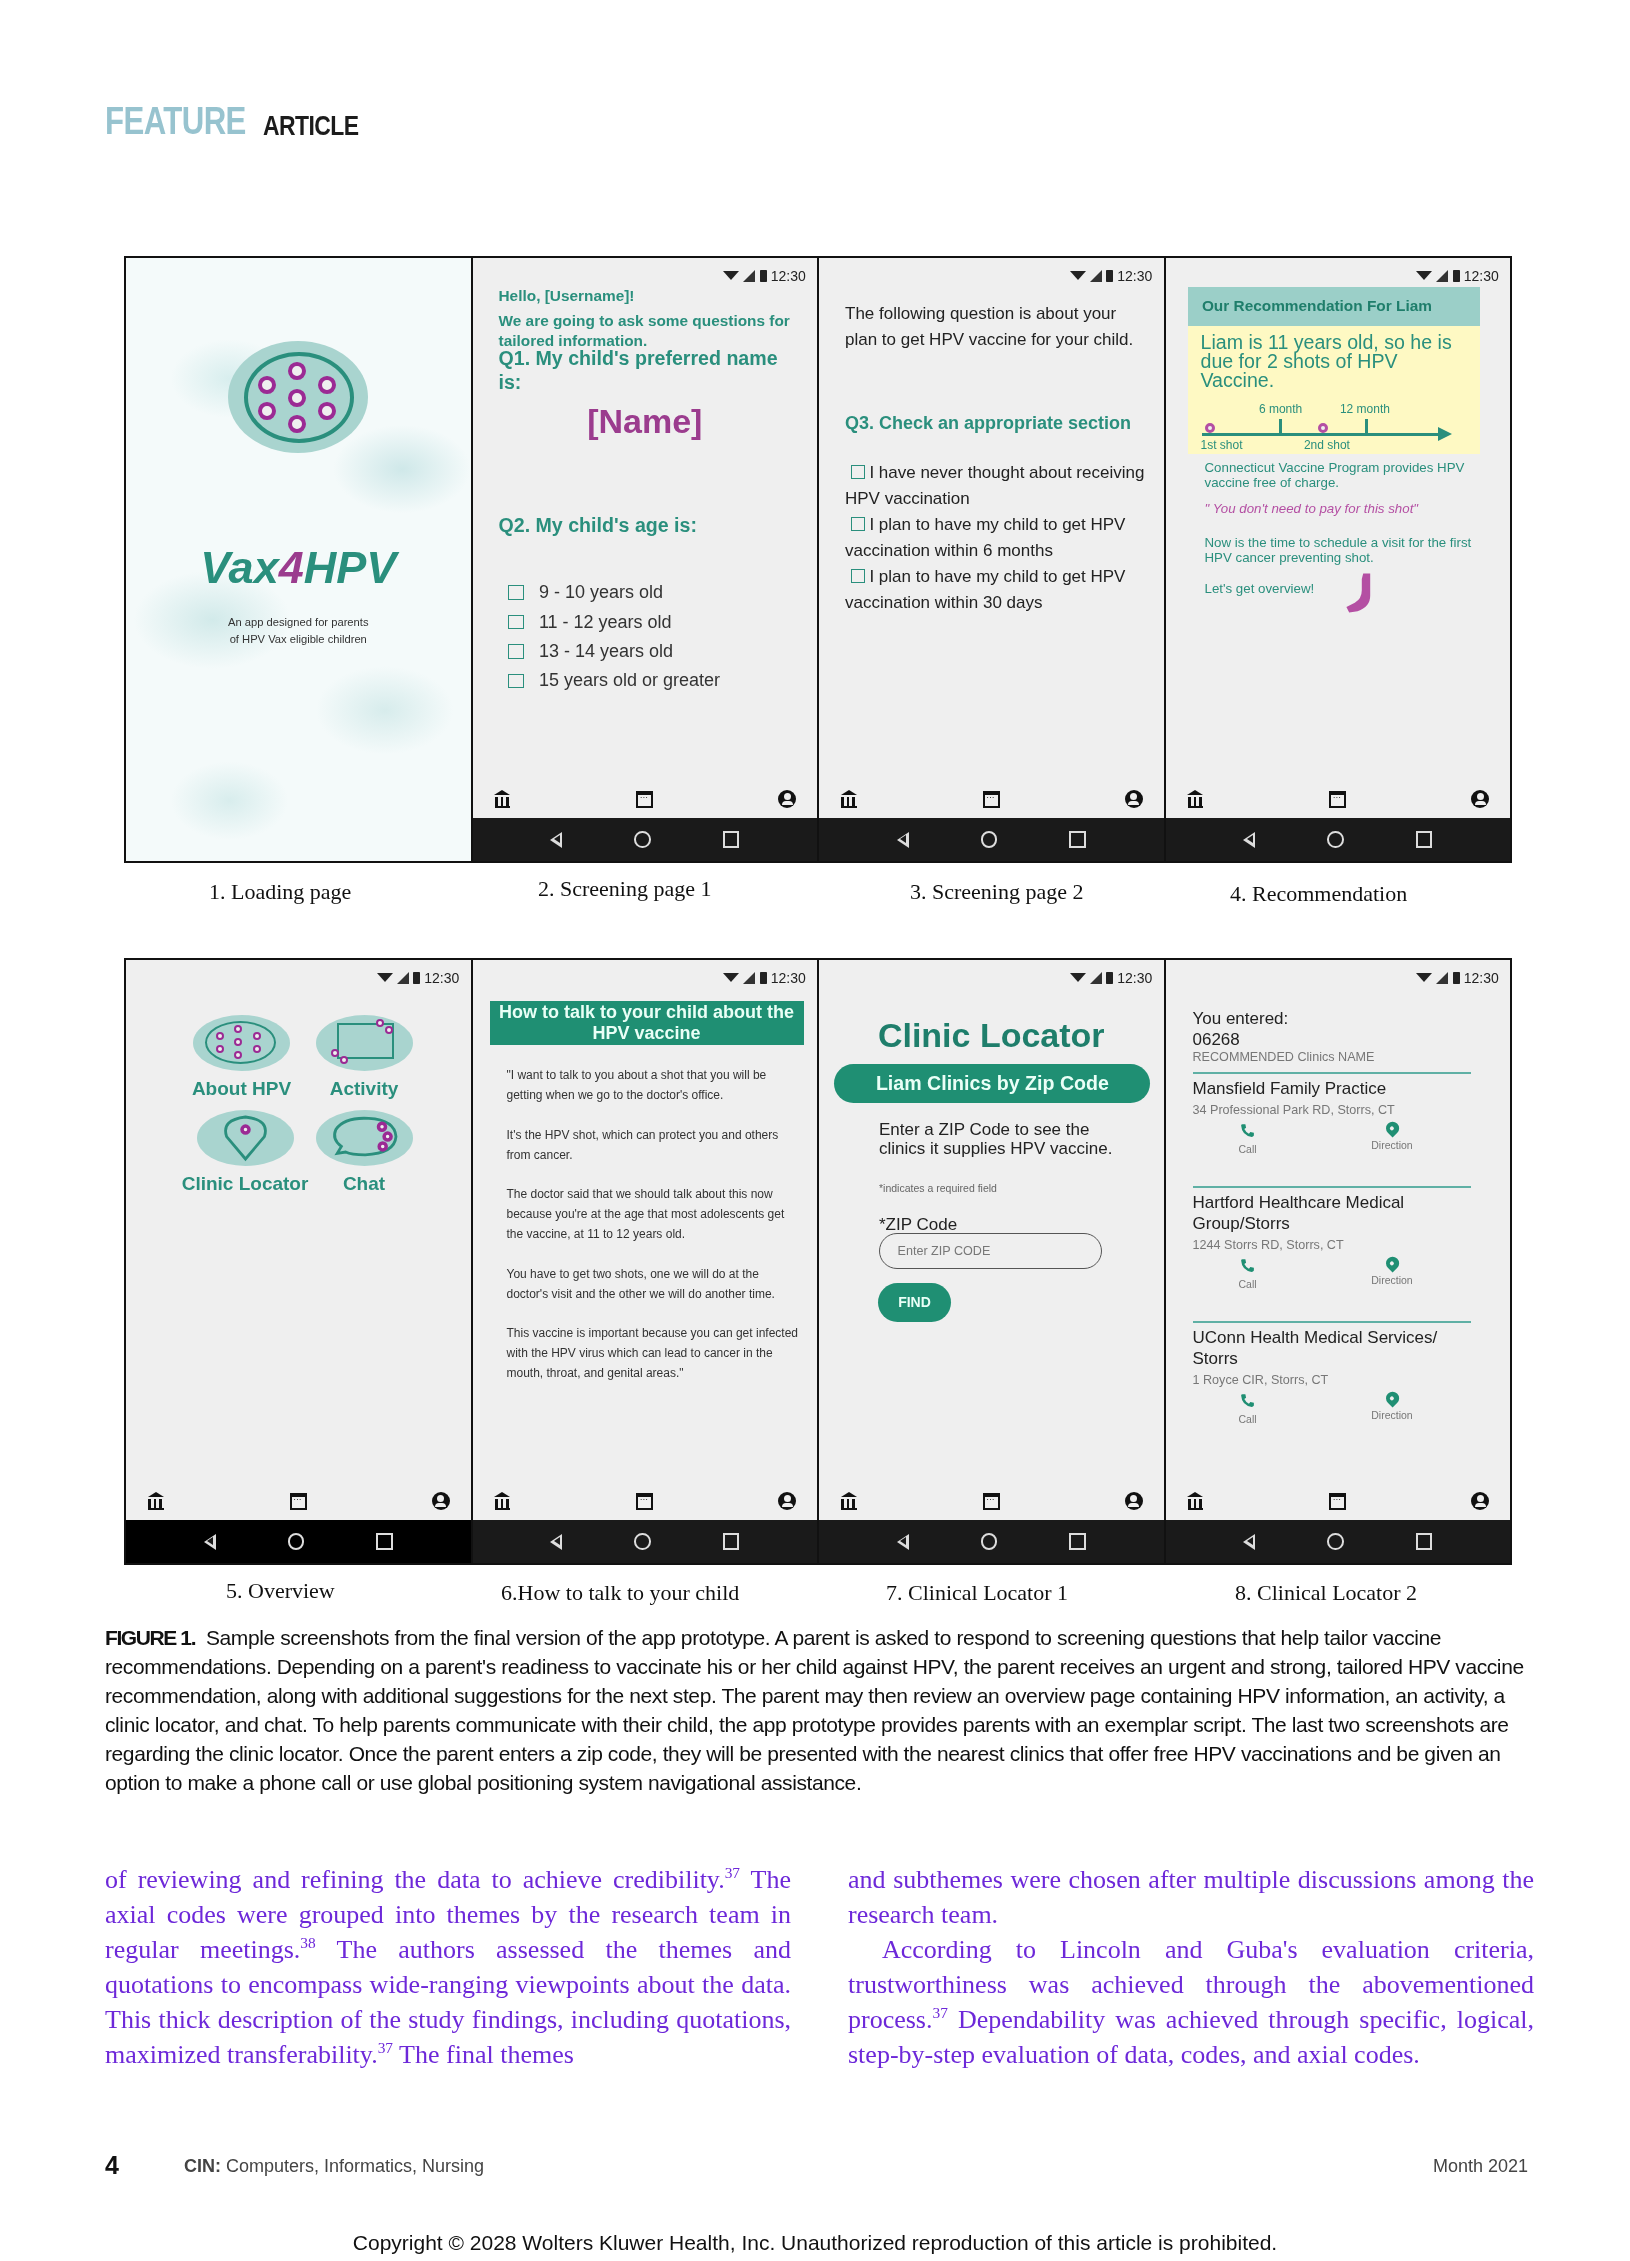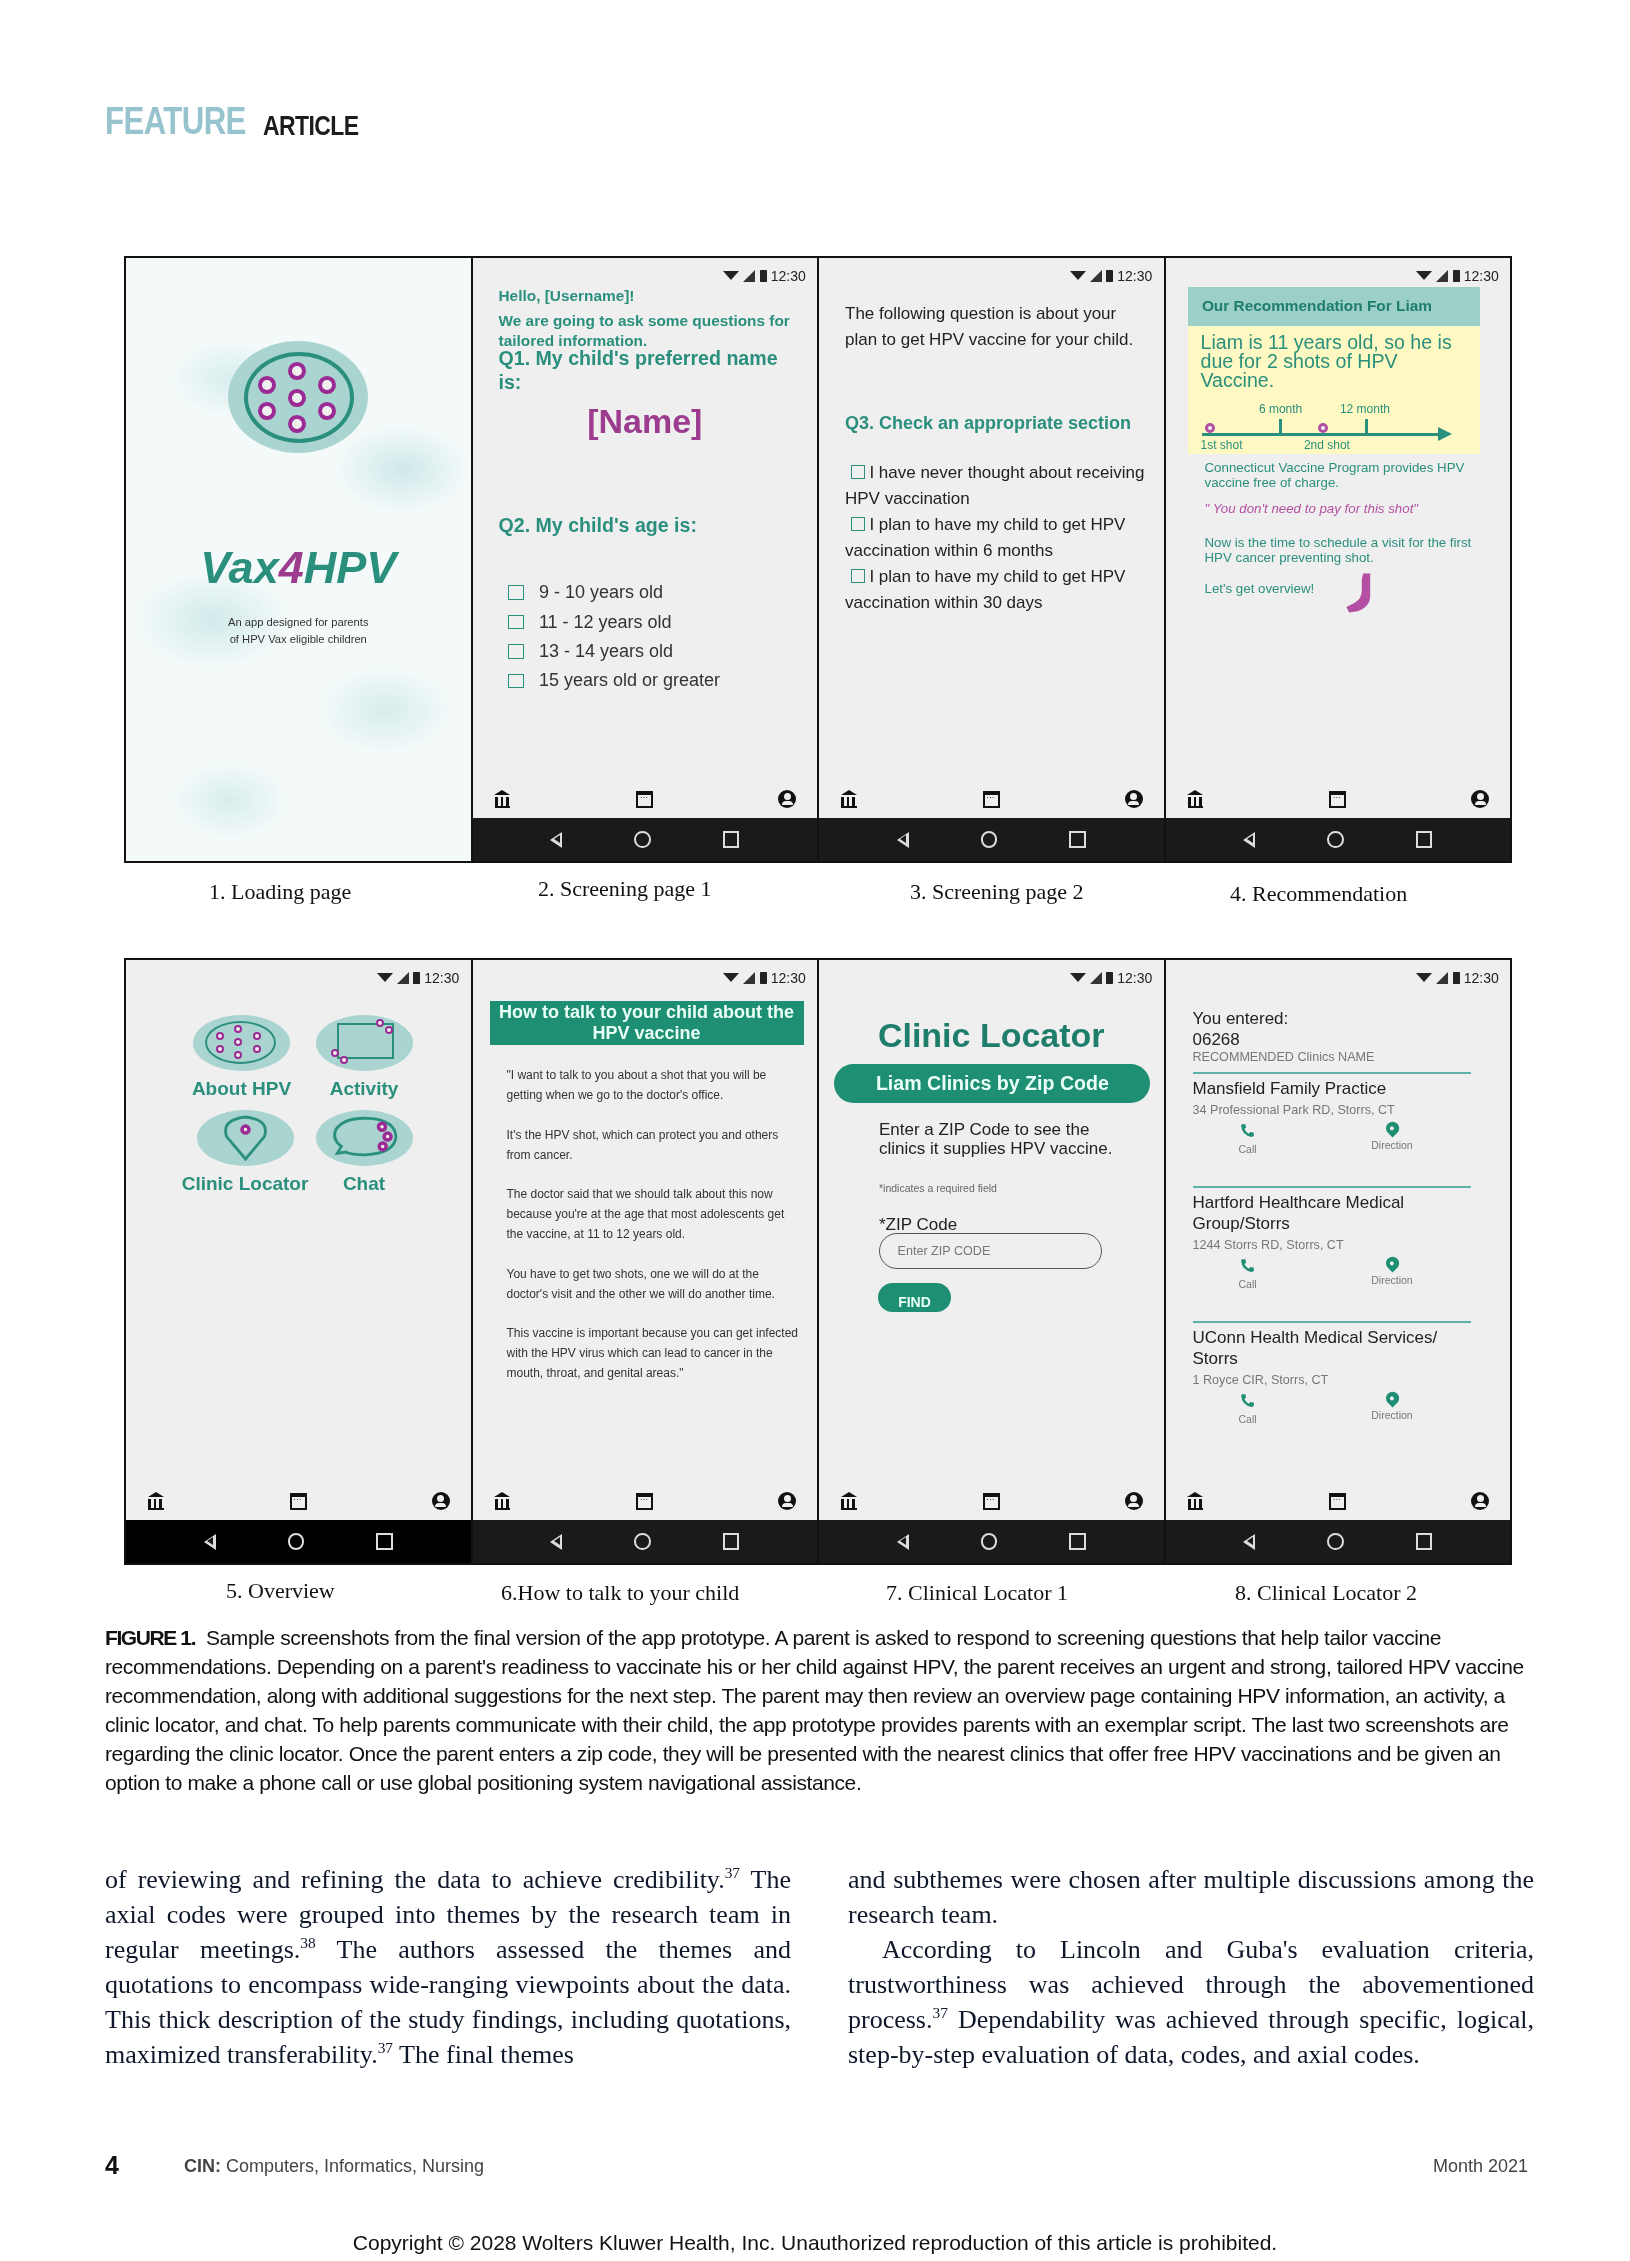--- a/index.html
+++ b/index.html
@@ -98,21 +98,21 @@
   .p6 .script p { margin:0 0 19.6px 0; }
 
   
   .p7 .title { position:absolute; left:0; right:0; top:56px; text-align:center; font-size:34px; font-weight:bold; color:#1f7e6b; }
   .p7 .findbtn { position:absolute; left:15.4px; top:104px; width:316px; height:39px; border-radius:19.6px; background:#1f8f73; color:#eafff7; font-size:19.6px; font-weight:bold; text-align:center; line-height:39px; }
   .p7 .desc { position:absolute; left:60px; top:160px; width:238px; font-size:17px; color:#222; line-height:19px; }
   .p7 .req { position:absolute; left:60px; top:222px; font-size:10.5px; color:#666; }
   .p7 .ziplabel { position:absolute; left:60px; top:255px; font-size:17px; color:#222; }
   .p7 .zipinput { position:absolute; left:60px; top:273px; width:223px; height:36px; border:1.4px solid #555; border-radius:18px; background:transparent; font-size:12.6px; color:#777; padding:0 17.5px; box-sizing:border-box; font-family:"Liberation Sans", sans-serif; outline:none; }
   .p7 .zipinput::placeholder { color:#777; }
-  .p7 .find { position:absolute; left:59px; top:323px; width:73px; height:29px; border-radius:19.6px; background:#1f8f73; color:#eafff7; font-size:14px; font-weight:bold; text-align:center; line-height:39px; }
+  .p7 .find { position:absolute; left:59px; top:323px; width:73px; height:39px; border-radius:19.6px; background:#1f8f73; color:#eafff7; font-size:14px; font-weight:bold; text-align:center; line-height:39px; }
 
   
   .p8 .entered { position:absolute; left:27px; top:48px; font-size:17px; color:#222; line-height:21px; }
   .p8 .recname { position:absolute; left:27px; top:90px; font-size:12.6px; color:#777; }
   .clinic { position:absolute; left:27px; width:278px; }
   .clinic .rule { height:2.1px; background:#5fb0a5; margin-bottom:4.2px; }
   .clinic .cname { font-size:17px; color:#222; line-height:21px; }
   .clinic .caddr { font-size:12.6px; color:#777; margin-top:3.5px; }
   .clinic .actions { position:relative; height:43px; margin-top:5.6px; }
   .act { position:absolute; top:0; text-align:center; font-size:10.5px; color:#777; }
@@ -121,21 +121,21 @@
   .pin-ic { width:12.6px; height:12.6px; border-radius:50% 50% 50% 0; background:#1f8f73; transform:rotate(-45deg); margin:0 auto 4.2px; position:relative; }
   .pin-ic::after { content:""; position:absolute; left:4.2px; top:4.2px; width:4.2px; height:4.2px; border-radius:50%; background:#efefef; }
   .phone-ic { width:17px; height:17px; margin:0 auto 1.4px; }
 
   
   .cap { position:absolute; font-family:"Liberation Serif", serif; font-size:22px; color:#111; text-align:center; white-space:nowrap; }
 
   .figcap { position:absolute; left:105px; top:1623px; width:1430px; font-family:"Liberation Sans", sans-serif; font-size:21px; line-height:29px; color:#111; letter-spacing:-0.4px; }
   .figcap b { font-weight:bold; letter-spacing:-1.4px; }
 
-  .body-col { position:absolute; top:1862px; width:686px; font-family:"Liberation Serif", serif; font-size:26px; line-height:35px; color:#0f172a; text-align:justify; }
+  .body-col { position:absolute; top:1862px; width:686px; font-family:"Liberation Serif", serif; font-size:26px; line-height:35px; color:#6d28d9; text-align:justify; }
   .body-col sup { font-size:15.4px; vertical-align:9.8px; line-height:0; }
   .body-col .indent { text-indent:34px; }
 
   .footer-pg { position:absolute; left:105px; top:2151px; font-family:"Liberation Sans", sans-serif; font-size:25px; font-weight:bold; color:#111; }
   .footer-j { position:absolute; left:184px; top:2156px; font-family:"Liberation Sans", sans-serif; font-size:18px; color:#444; }
   .footer-j b { color:#444; }
   .footer-m { position:absolute; right:102px; top:2156px; font-family:"Liberation Sans", sans-serif; font-size:18px; color:#444; }
   .copyright { position:absolute; left:0; right:0; top:2231px; text-align:center; font-family:"Liberation Sans", sans-serif; font-size:21px; color:#111; }
 </style>
 </head>

